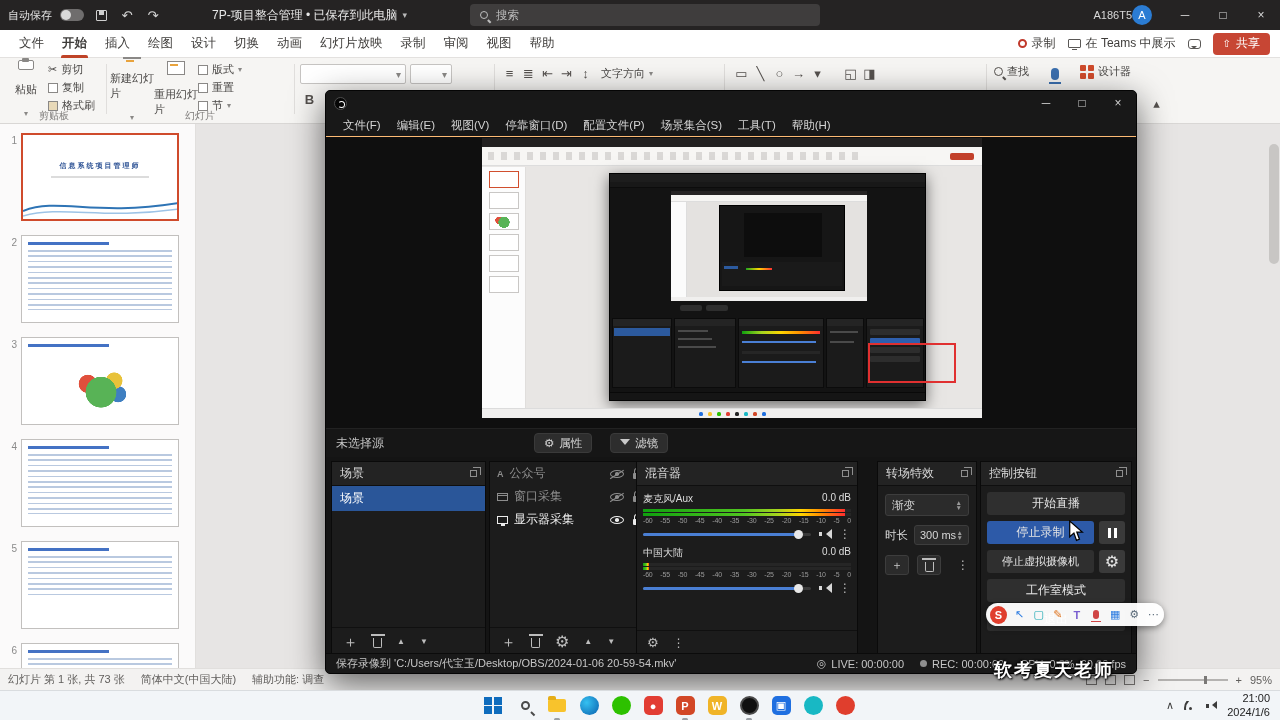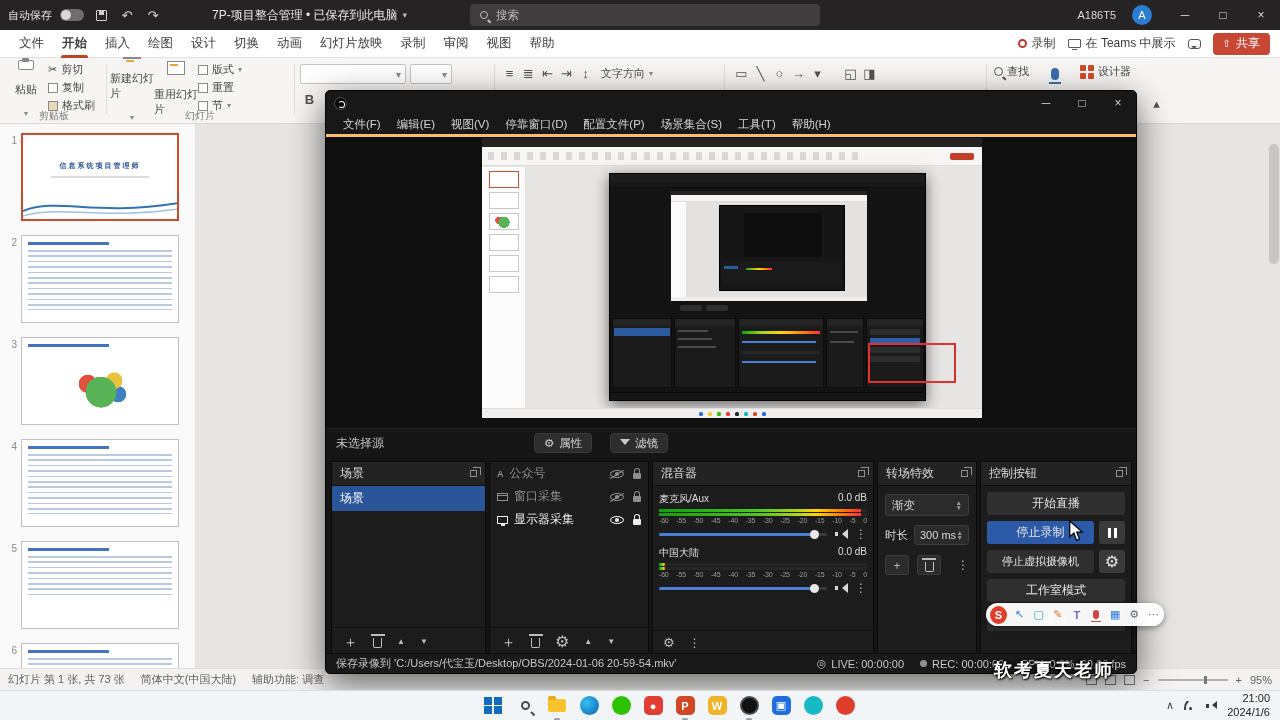--- a/index.html
+++ b/index.html
@@ -13,21 +13,21 @@
 .toggle{width:24px;height:12px;border-radius:6px;background:#6f6d6d;position:relative}
 .toggle::after{content:'';position:absolute;left:1px;top:1px;width:10px;height:10px;border-radius:50%;background:#d9d9d9}
 .ic{width:18px;height:18px;display:flex;align-items:center;justify-content:center;color:#d4d4d4;font-size:13px;border-radius:3px}
 .save-ic{width:11px;height:11px;border:1.5px solid #cfcfcf;border-radius:1px;position:relative}
 .save-ic::after{content:'';position:absolute;left:2px;top:0;width:5px;height:4px;background:#cfcfcf}
 .pt-title{position:absolute;left:212px;top:0;height:30px;display:flex;align-items:center;font-size:12px;color:#e8e8e8;gap:5px}
 .pt-search{position:absolute;left:470px;top:4px;width:350px;height:22px;background:#3f3d3d;border-radius:4px;display:flex;align-items:center;gap:8px;padding:0 10px;color:#bdbdbd;font-size:11.5px}
 .mag{width:8px;height:8px;border:1.5px solid #bdbdbd;border-radius:50%;position:relative}
 .mag::after{content:'';position:absolute;left:7px;top:7px;width:4px;height:1.5px;background:#bdbdbd;transform:rotate(45deg);transform-origin:left}
 .pt-right{position:absolute;right:0;top:0;height:30px;display:flex;align-items:center}
-.badge{font-size:11px;color:#d8d8d8;margin-right:16px}
+.badge{font-size:11px;color:#d8d8d8;margin-right:0}
 .avatar{width:20px;height:20px;border-radius:50%;background:#2b7cd3;color:#fff;font-size:11px;display:flex;align-items:center;justify-content:center;margin-right:14px}
 .wbtn{width:38px;height:30px;display:flex;align-items:center;justify-content:center;color:#d8d8d8;font-size:12px}
 
 
 .tabs{position:absolute;left:0;top:30px;width:1280px;height:28px;background:#fff;border-bottom:1px solid #e3e1df;display:flex;align-items:center;padding-left:10px;z-index:1}
 .tab{padding:0 9px;font-size:12.5px;color:#3e3c3a;height:28px;display:flex;align-items:center;position:relative}
 .tab.active{font-weight:bold;color:#3e3c3a}
 .tab.active::after{content:'';position:absolute;left:8px;right:8px;bottom:0;height:3px;background:#bf4327;border-radius:2px 2px 0 0}
 .tabs-right{margin-left:auto;display:flex;align-items:center;gap:12px;padding-right:10px;font-size:12px;color:#3e3c3a}
 .rec-dot{width:9px;height:9px;border:2px solid #c0392b;border-radius:50%;display:inline-block}
@@ -89,21 +89,21 @@
 .zoomtrack::after{content:'';position:absolute;left:46px;top:-3px;width:3px;height:8px;background:#7a7876}
 
 
 .obs{position:absolute;left:325px;top:90px;width:812px;height:584px;background:#141414;border:1px solid #050505;border-radius:5px;box-shadow:0 10px 34px rgba(0,0,0,.6);z-index:20;color:#cfcfcf;overflow:hidden}
 .o-title{height:24px;background:#181818;display:flex;align-items:center;padding-left:8px;gap:7px}
 .o-logo{width:13px;height:13px;border-radius:50%;background:#060606;border:1px solid #4e4e4e;position:relative}
 .o-logo::after{content:'';position:absolute;left:3px;top:3px;width:5px;height:5px;border-radius:50%;border:1.5px solid #fff;border-left-color:transparent}
 .o-ttl{font-size:11px;color:#c9c9c9}
 .o-ctls{margin-left:auto;display:flex}
 .o-ctl{width:36px;height:24px;display:flex;align-items:center;justify-content:center;color:#cfcfcf;font-size:12px}
-.o-menu{height:22px;background:#181818;border-bottom:3px solid #fdba74;display:flex;align-items:center;padding-left:10px;gap:2px}
+.o-menu{height:22px;background:#181818;border-bottom:1px solid #fdba74;display:flex;align-items:center;padding-left:10px;gap:2px}
 .o-menu span{padding:0 7px;font-size:11.5px;color:#d4d4d4}
 .o-stage{position:absolute;left:0;top:46px;width:100%;height:291px;background:#0f0f0f}
 .o-canvas{position:absolute;left:156px;top:1px;width:500px;height:280px;background:#0c0c0c;overflow:hidden}
 
 
 .mdesk{position:absolute;inset:0;background:#e8e6e4}
 .m-title{height:9px;background:#232121}
 .m-rib{height:19px;background:#f7f6f4;border-bottom:1px solid #ddd;position:relative}
 .m-rib::before{content:'';position:absolute;left:6px;top:5px;right:120px;height:8px;
  background:repeating-linear-gradient(90deg,#dad8d6 0 6px,transparent 6px 13px)}
@@ -147,21 +147,21 @@
 
 .o-nos{position:absolute;left:0;top:337px;width:100%;height:29px;background:#161616;border-top:1px solid #222;display:flex;align-items:center;padding-left:10px;font-size:12px;color:#c3c3c3}
 .pillbtn{height:20px;background:#2d2d2d;border:1px solid #3a3a3a;border-radius:4px;display:flex;align-items:center;gap:5px;padding:0 9px;font-size:11.5px;color:#d6d6d6}
 .pb1{margin-left:150px}.pb2{margin-left:18px}
 .funnel{width:0;height:0;border:5px solid transparent;border-top:6px solid #c9c9c9;display:inline-block;margin-top:3px}
 
 
 .dock{position:absolute;top:370px;height:194px;background:#1c1c1c;border:1px solid #0a0a0a}
 #dock-scenes{left:5px;width:155px}
 #dock-sources{left:163px;width:160px}
-#dock-mixer{left:326px;width:222px}
+#dock-mixer{left:310px;width:222px}
 #dock-transitions{left:551px;width:100px}
 #dock-controls{left:654px;width:152px}
 .dhdr{height:24px;background:#232323;border-bottom:1px solid #0f0f0f;display:flex;align-items:center;padding:0 8px;font-size:12px;color:#dadada}
 .float-ic{margin-left:auto;width:7px;height:7px;border:1px solid #8f8f8f;position:relative}
 .float-ic::before{content:'';position:absolute;left:2px;top:-4px;width:7px;height:7px;border:1px solid #8f8f8f;border-left:none;border-bottom:none}
 .dtool{position:absolute;bottom:0;left:0;right:0;height:27px;border-top:1px solid #101010;display:flex;align-items:center;gap:15px;padding:0 11px;color:#bdbdbd}
 .plus{font-size:15px;line-height:1}
 .trash{width:9px;height:10px;border:1.5px solid #bdbdbd;border-top:none;border-radius:0 0 2px 2px;position:relative;margin-top:4px}
 .trash::before{content:'';position:absolute;top:-4px;left:-3.5px;width:14px;height:1.5px;background:#bdbdbd}
 .tri{font-size:8px;color:#bdbdbd}

